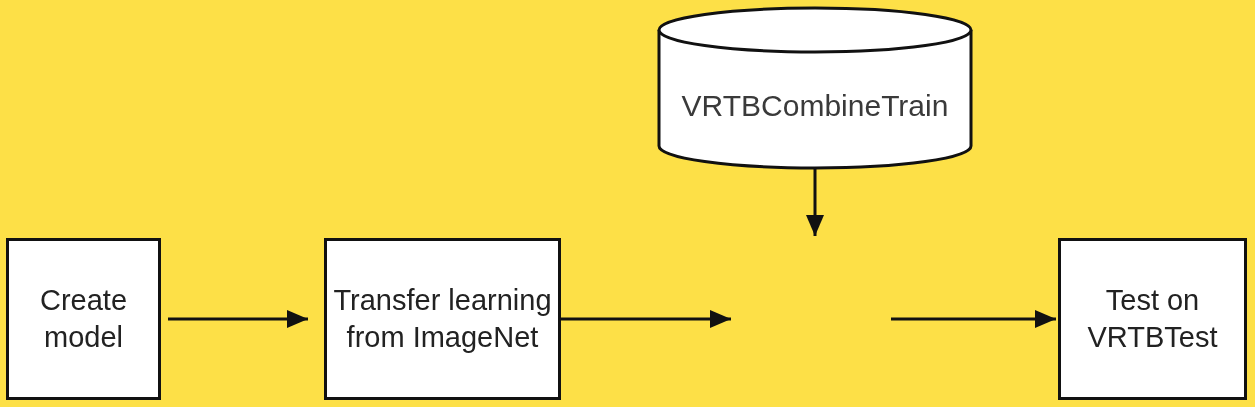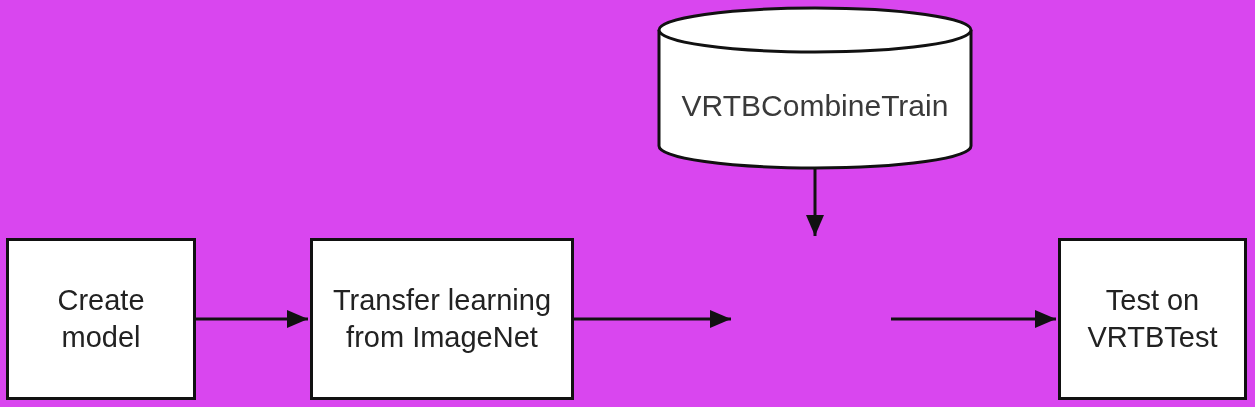--- a/index.html
+++ b/index.html
@@ -4,21 +4,21 @@
 <style>
   html, body {
     margin: 0;
     padding: 0;
     background: #ffffff;
   }
   .canvas {
     position: relative;
     width: 1255px;
     height: 407px;
-    background: #d946ef;
+    background: #fde047;
     font-family: "Liberation Sans", "DejaVu Sans", sans-serif;
     overflow: hidden;
     text-decoration: underline;
   }
   .connectors {
     position: absolute;
     left: 0;
     top: 0;
     width: 1255px;
     height: 407px;
@@ -35,22 +35,22 @@
     justify-content: center;
     text-align: center;
     font-size: 29px;
     line-height: 37px;
     color: #222222;
     padding: 0 6px;
   }
   .node-label {
     display: block;
   }
-  #node-create  { left: 6px;    width: 190px; }
-  #node-transfer{ left: 310px;  width: 264px; align-items: center; }
+  #node-create  { left: 6px;    width: 155px; }
+  #node-transfer{ left: 324px;  width: 237px; align-items: center; }
   #node-train   { left: 733px;  width: 158px; }
   #node-test    { left: 1058px; width: 189px; }
 
   .datastore-label {
     position: absolute;
     left: 658px;
     top: 88px;
     width: 314px;
     text-align: center;
     font-size: 30px;

